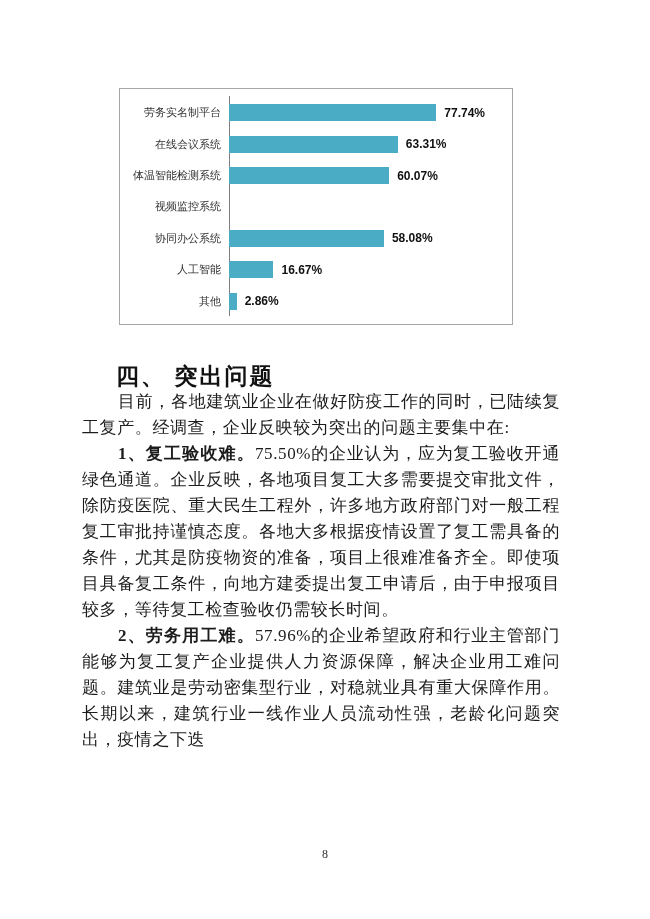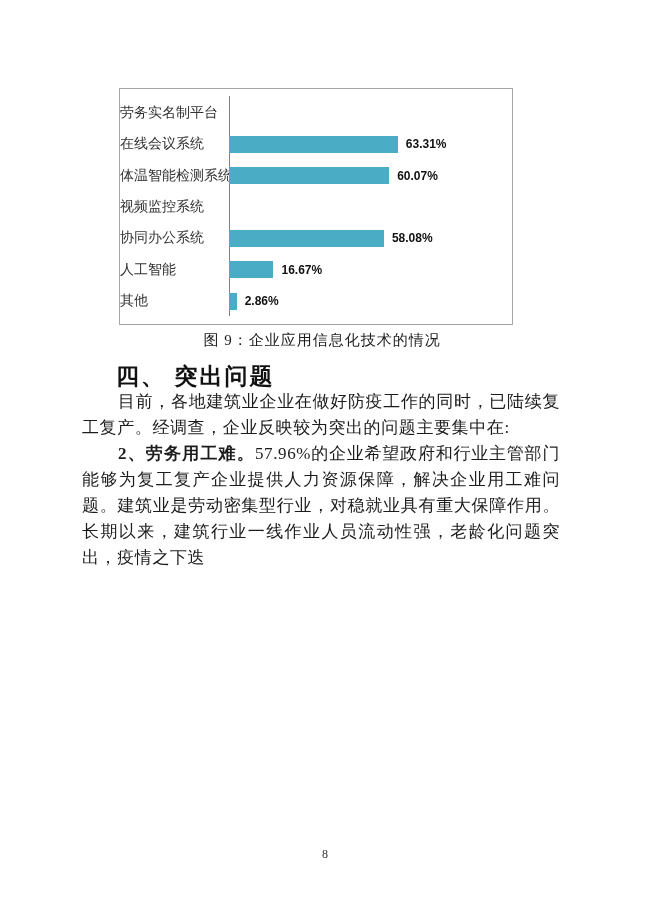--- a/index.html
+++ b/index.html
@@ -36,21 +36,22 @@
   }
   .chart-row {
     flex: 1;
     display: flex;
     align-items: center;
   }
   .chart-cat {
     width: 109px;
     box-sizing: border-box;
     padding-right: 8px;
-    font-size: 14px;
+    text-align: right;
+    font-size: 11px;
     color: #333333;
     white-space: nowrap;
     flex: none;
   }
   .chart-plot {
     position: relative;
     flex: 1;
     height: 100%;
     display: flex;
     align-items: center;
@@ -135,20 +136,24 @@
 </head>
 <body>
 
 <div class="page">
 
   <div class="chart-box">
     <div class="chart-axis"></div>
     <div class="chart-rows" id="chart-rows">
         <div class="chart-row">
           <div class="chart-cat">劳务实名制平台</div>
+          <div class="chart-plot">
+            <div class="chart-bar" style="background: rgb(75, 172, 198); width: 74.0381%;"></div>
+            <div class="chart-val">77.74%</div>
+          </div>
         </div>
         <div class="chart-row">
           <div class="chart-cat">在线会议系统</div>
           <div class="chart-plot">
             <div class="chart-bar" style="background: rgb(75, 172, 198); width: 60.2952%;"></div>
             <div class="chart-val">63.31%</div>
           </div>
         </div>
         <div class="chart-row">
           <div class="chart-cat">体温智能检测系统</div>
@@ -177,24 +182,24 @@
         <div class="chart-row">
           <div class="chart-cat">其他</div>
           <div class="chart-plot">
             <div class="chart-bar" style="background: rgb(75, 172, 198); width: 2.72381%;"></div>
             <div class="chart-val">2.86%</div>
           </div>
         </div>
       </div>
   </div>
 
-  <div class="figure-caption">图 9：企业应用信息化技术的情况</div>
 
   <h2 class="section-heading">四、 突出问题</h2>
 
   <div class="body-text">
     <p><span>目前，各地建筑业企业在做好防疫工作的同时，已陆续复工复产。经调查，企业反映较为突出的问题主要集中在:</span></p>
+    <p><b>1、复工验收难。</b><span>75.50%的企业认为，应为复工验收开通绿色通道。企业反映，各地项目复工大多需要提交审批文件，除防疫医院、重大民生工程外，许多地方政府部门对一般工程复工审批持谨慎态度。各地大多根据疫情设置了复工需具备的条件，尤其是防疫物资的准备，项目上很难准备齐全。即使项目具备复工条件，向地方建委提出复工申请后，由于申报项目较多，等待复工检查验收仍需较长时间。</span></p>
     <p><b>2、劳务用工难。</b><span>57.96%的企业希望政府和行业主管部门能够为复工复产企业提供人力资源保障，解决企业用工难问题。建筑业是劳动密集型行业，对稳就业具有重大保障作用。长期以来，建筑行业一线作业人员流动性强，老龄化问题突出，疫情之下迭</span></p>
   </div>
 
   <div class="page-number">8</div>
 
 </div>
 
 </body></html>

